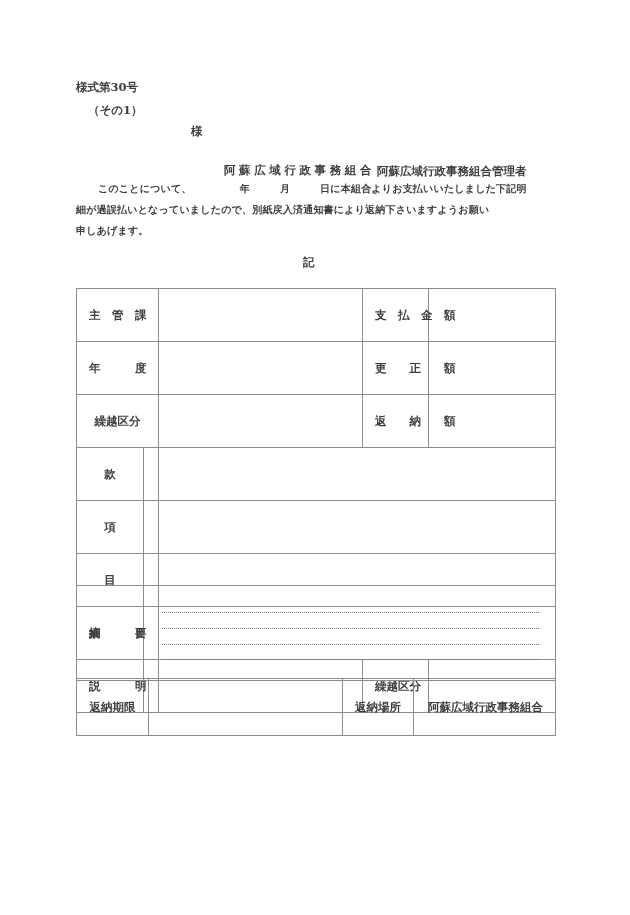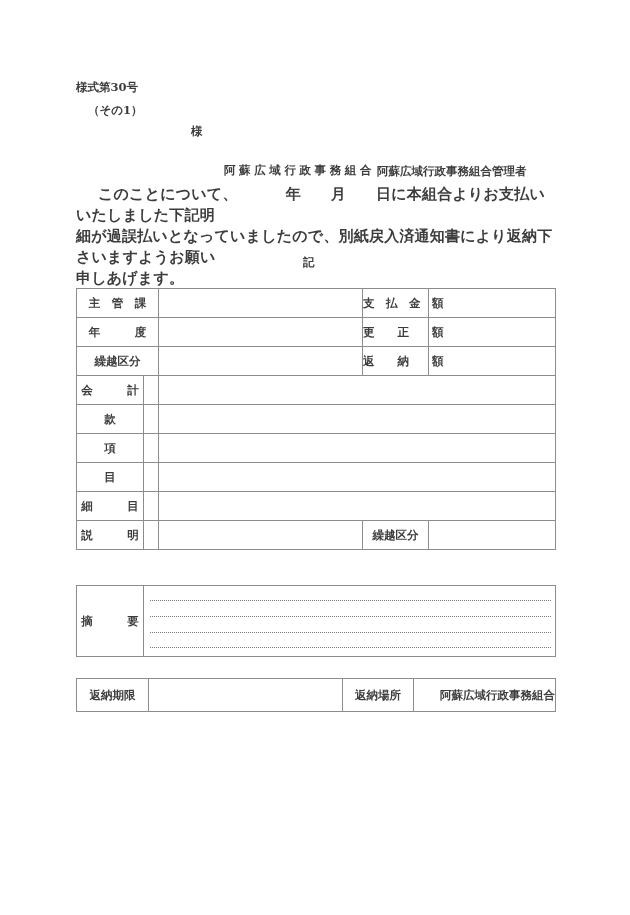--- a/index.html
+++ b/index.html
@@ -22,44 +22,44 @@
   .txt {
     position: absolute;
     font-size: 11.5px;
     line-height: 1.0;
     white-space: pre;
     color: #3d3d3d;
   }
   .body-par {
     position: absolute;
     left: 76px;
-    top: 184px;
+    top: 178px;
     width: 480px;
-    font-size: 15px;
+    font-size: 10px;
     line-height: 21px;
     color: #3d3d3d;
     letter-spacing: 0.2px;
   }
   .body-par .indent { display: inline-block; width: 22px; }
   .gap-y { display: inline-block; width: 48px; }
   .gap-m { display: inline-block; width: 30px; }
   .gap-d { display: inline-block; width: 30px; }
 
   .spaced { letter-spacing: 3.6px; }
 
   table.grid {
     position: absolute;
     border-collapse: collapse;
     table-layout: fixed;
     font-size: 11.5px;
     color: #3d3d3d;
   }
   table.grid td {
     border: 1px solid #8c8c8c;
-    padding: 0;
+    padding: 12px;
     height: 28px;
     vertical-align: middle;
   }
   .lbl {
     text-align: center;
     font-size: 11.5px;
     white-space: pre;
   }
   .lbl-val {
     padding-left: 6px;
@@ -137,25 +137,20 @@
         <td class="lbl" colspan="2">更　　正　　額</td>
         <td class="lbl-val"></td>
       </tr>
       <tr>
         <td class="lbl" colspan="2">繰越区分</td>
         <td class="lbl-val" colspan="2"></td>
         <td class="lbl" colspan="2">返　　納　　額</td>
         <td class="lbl-val"></td>
       </tr>
       <tr>
-        <td class="lbl">会　　　計</td>
-        <td></td>
-        <td class="lbl-val" colspan="5"></td>
-      </tr>
-      <tr>
         <td class="lbl">款</td>
         <td></td>
         <td class="lbl-val" colspan="5"></td>
       </tr>
       <tr>
         <td class="lbl">項</td>
         <td></td>
         <td class="lbl-val" colspan="5"></td>
       </tr>
       <tr>

